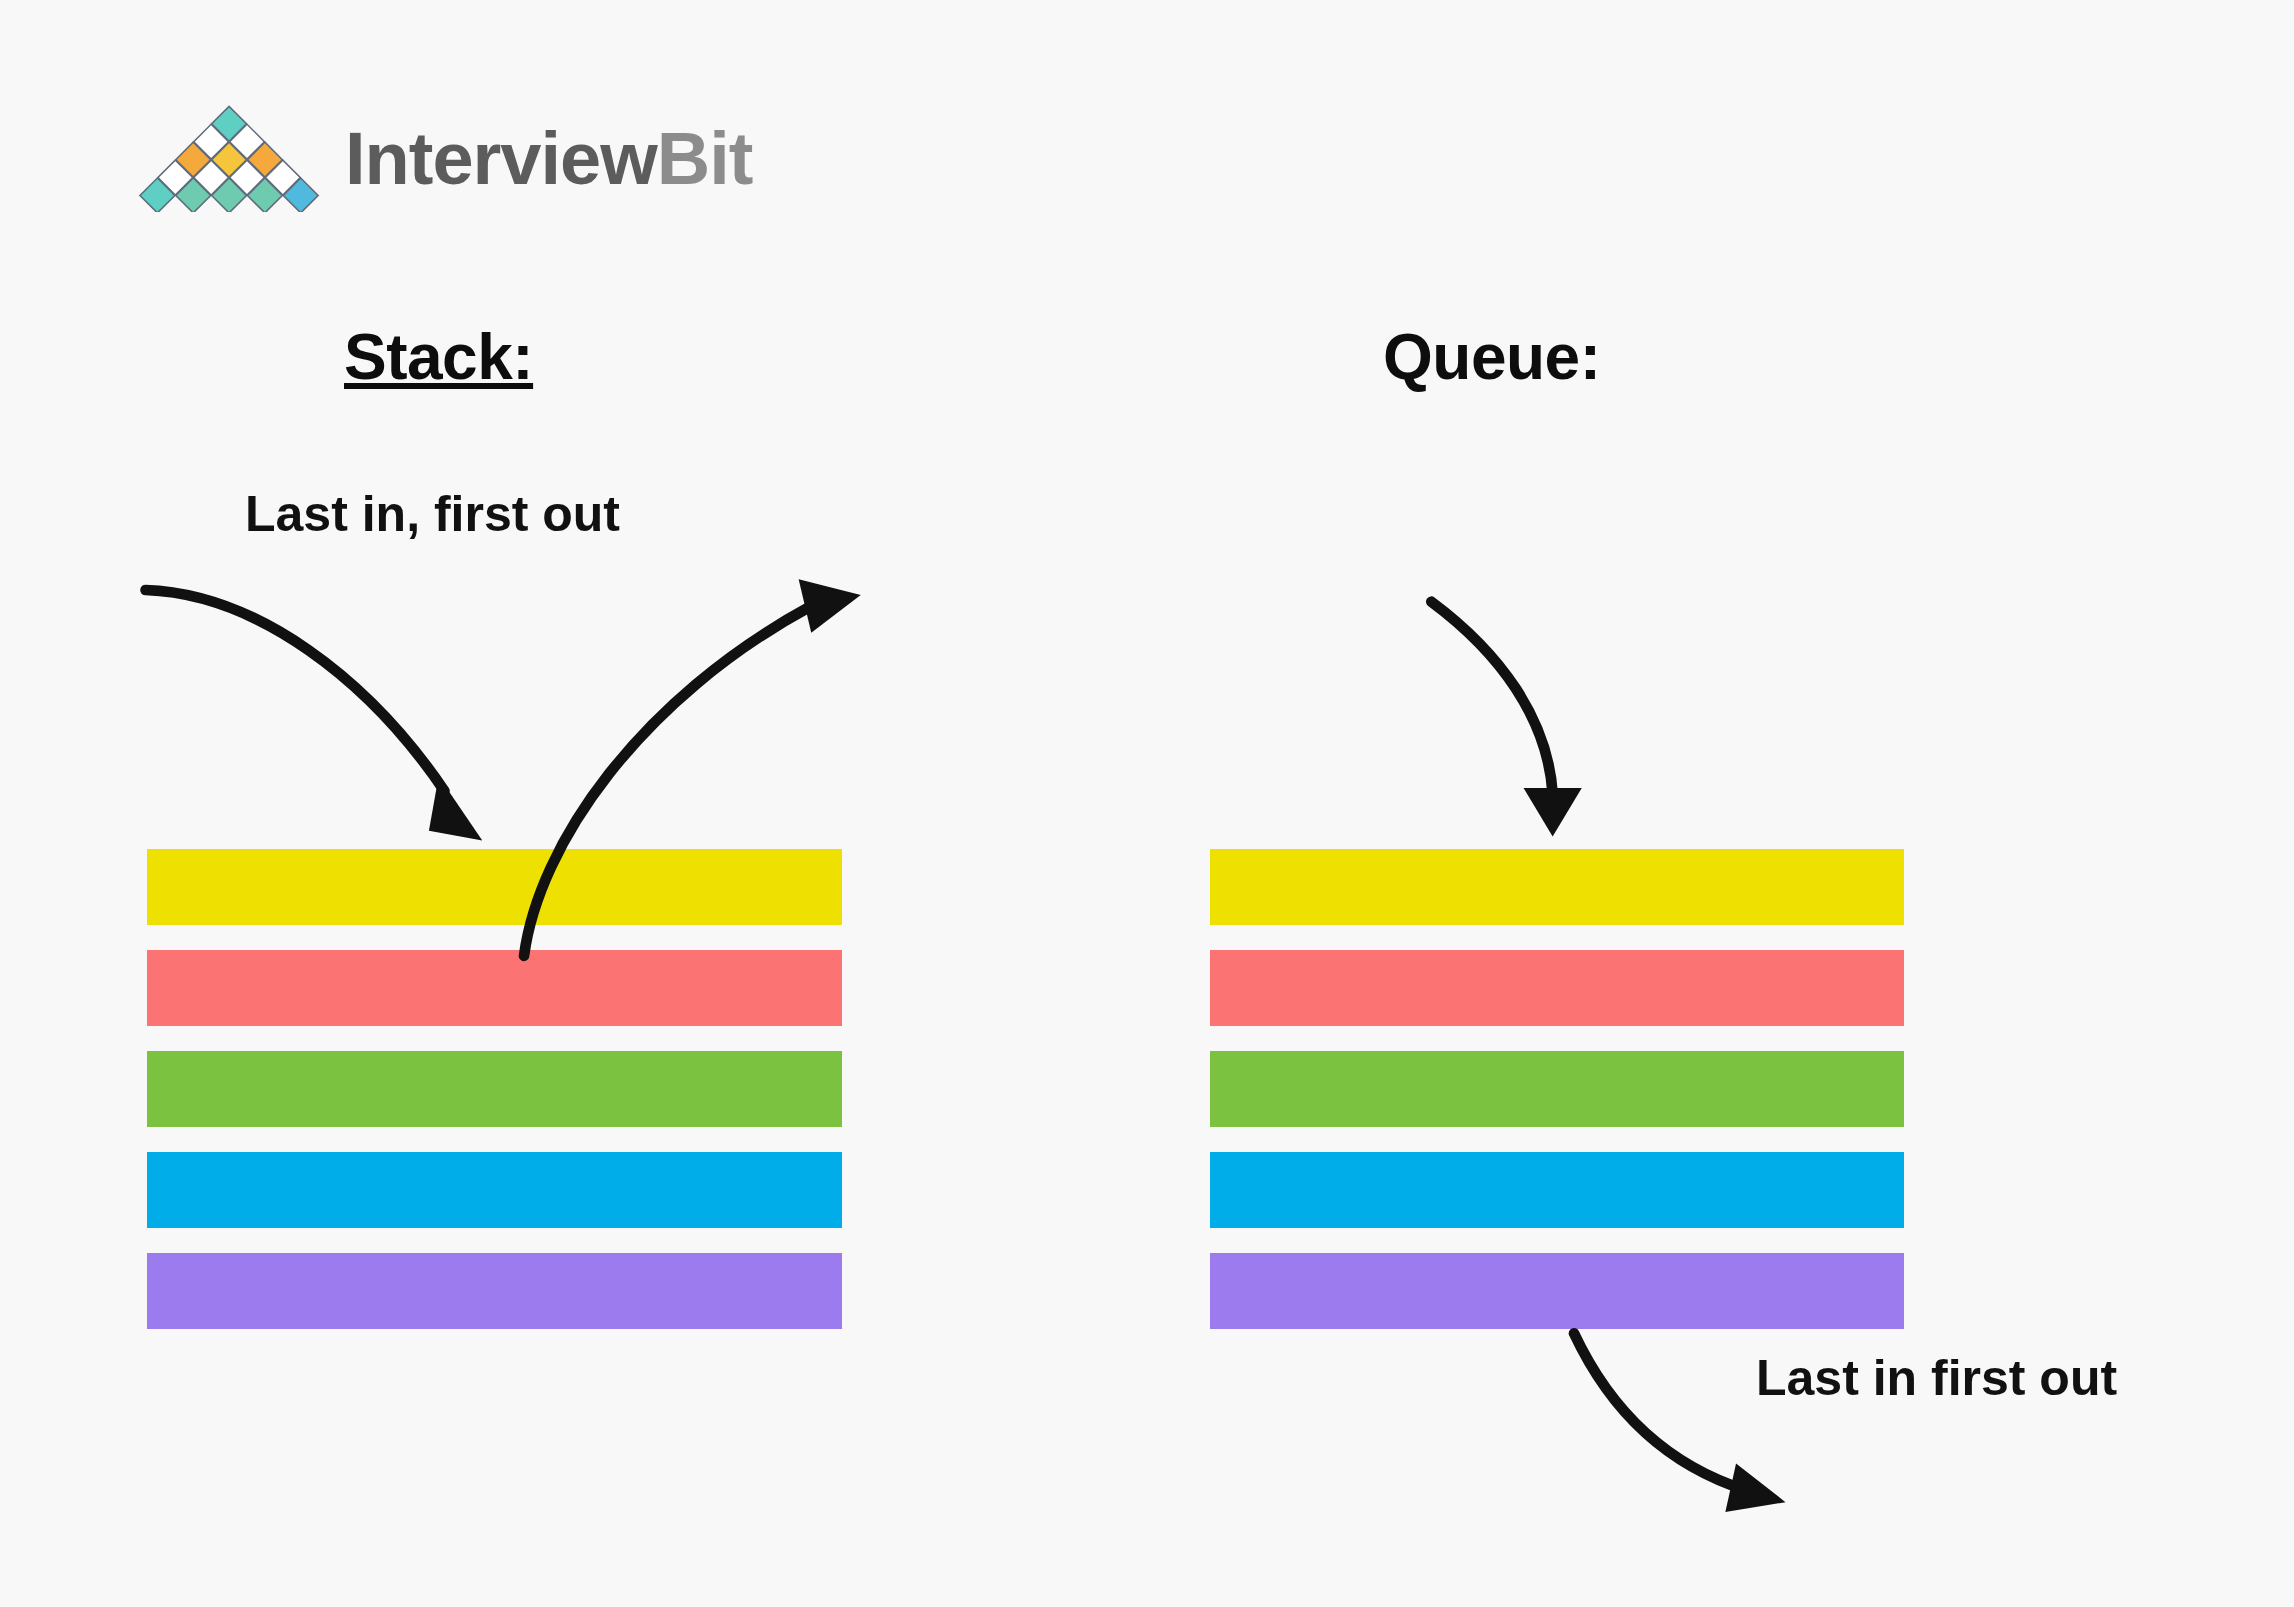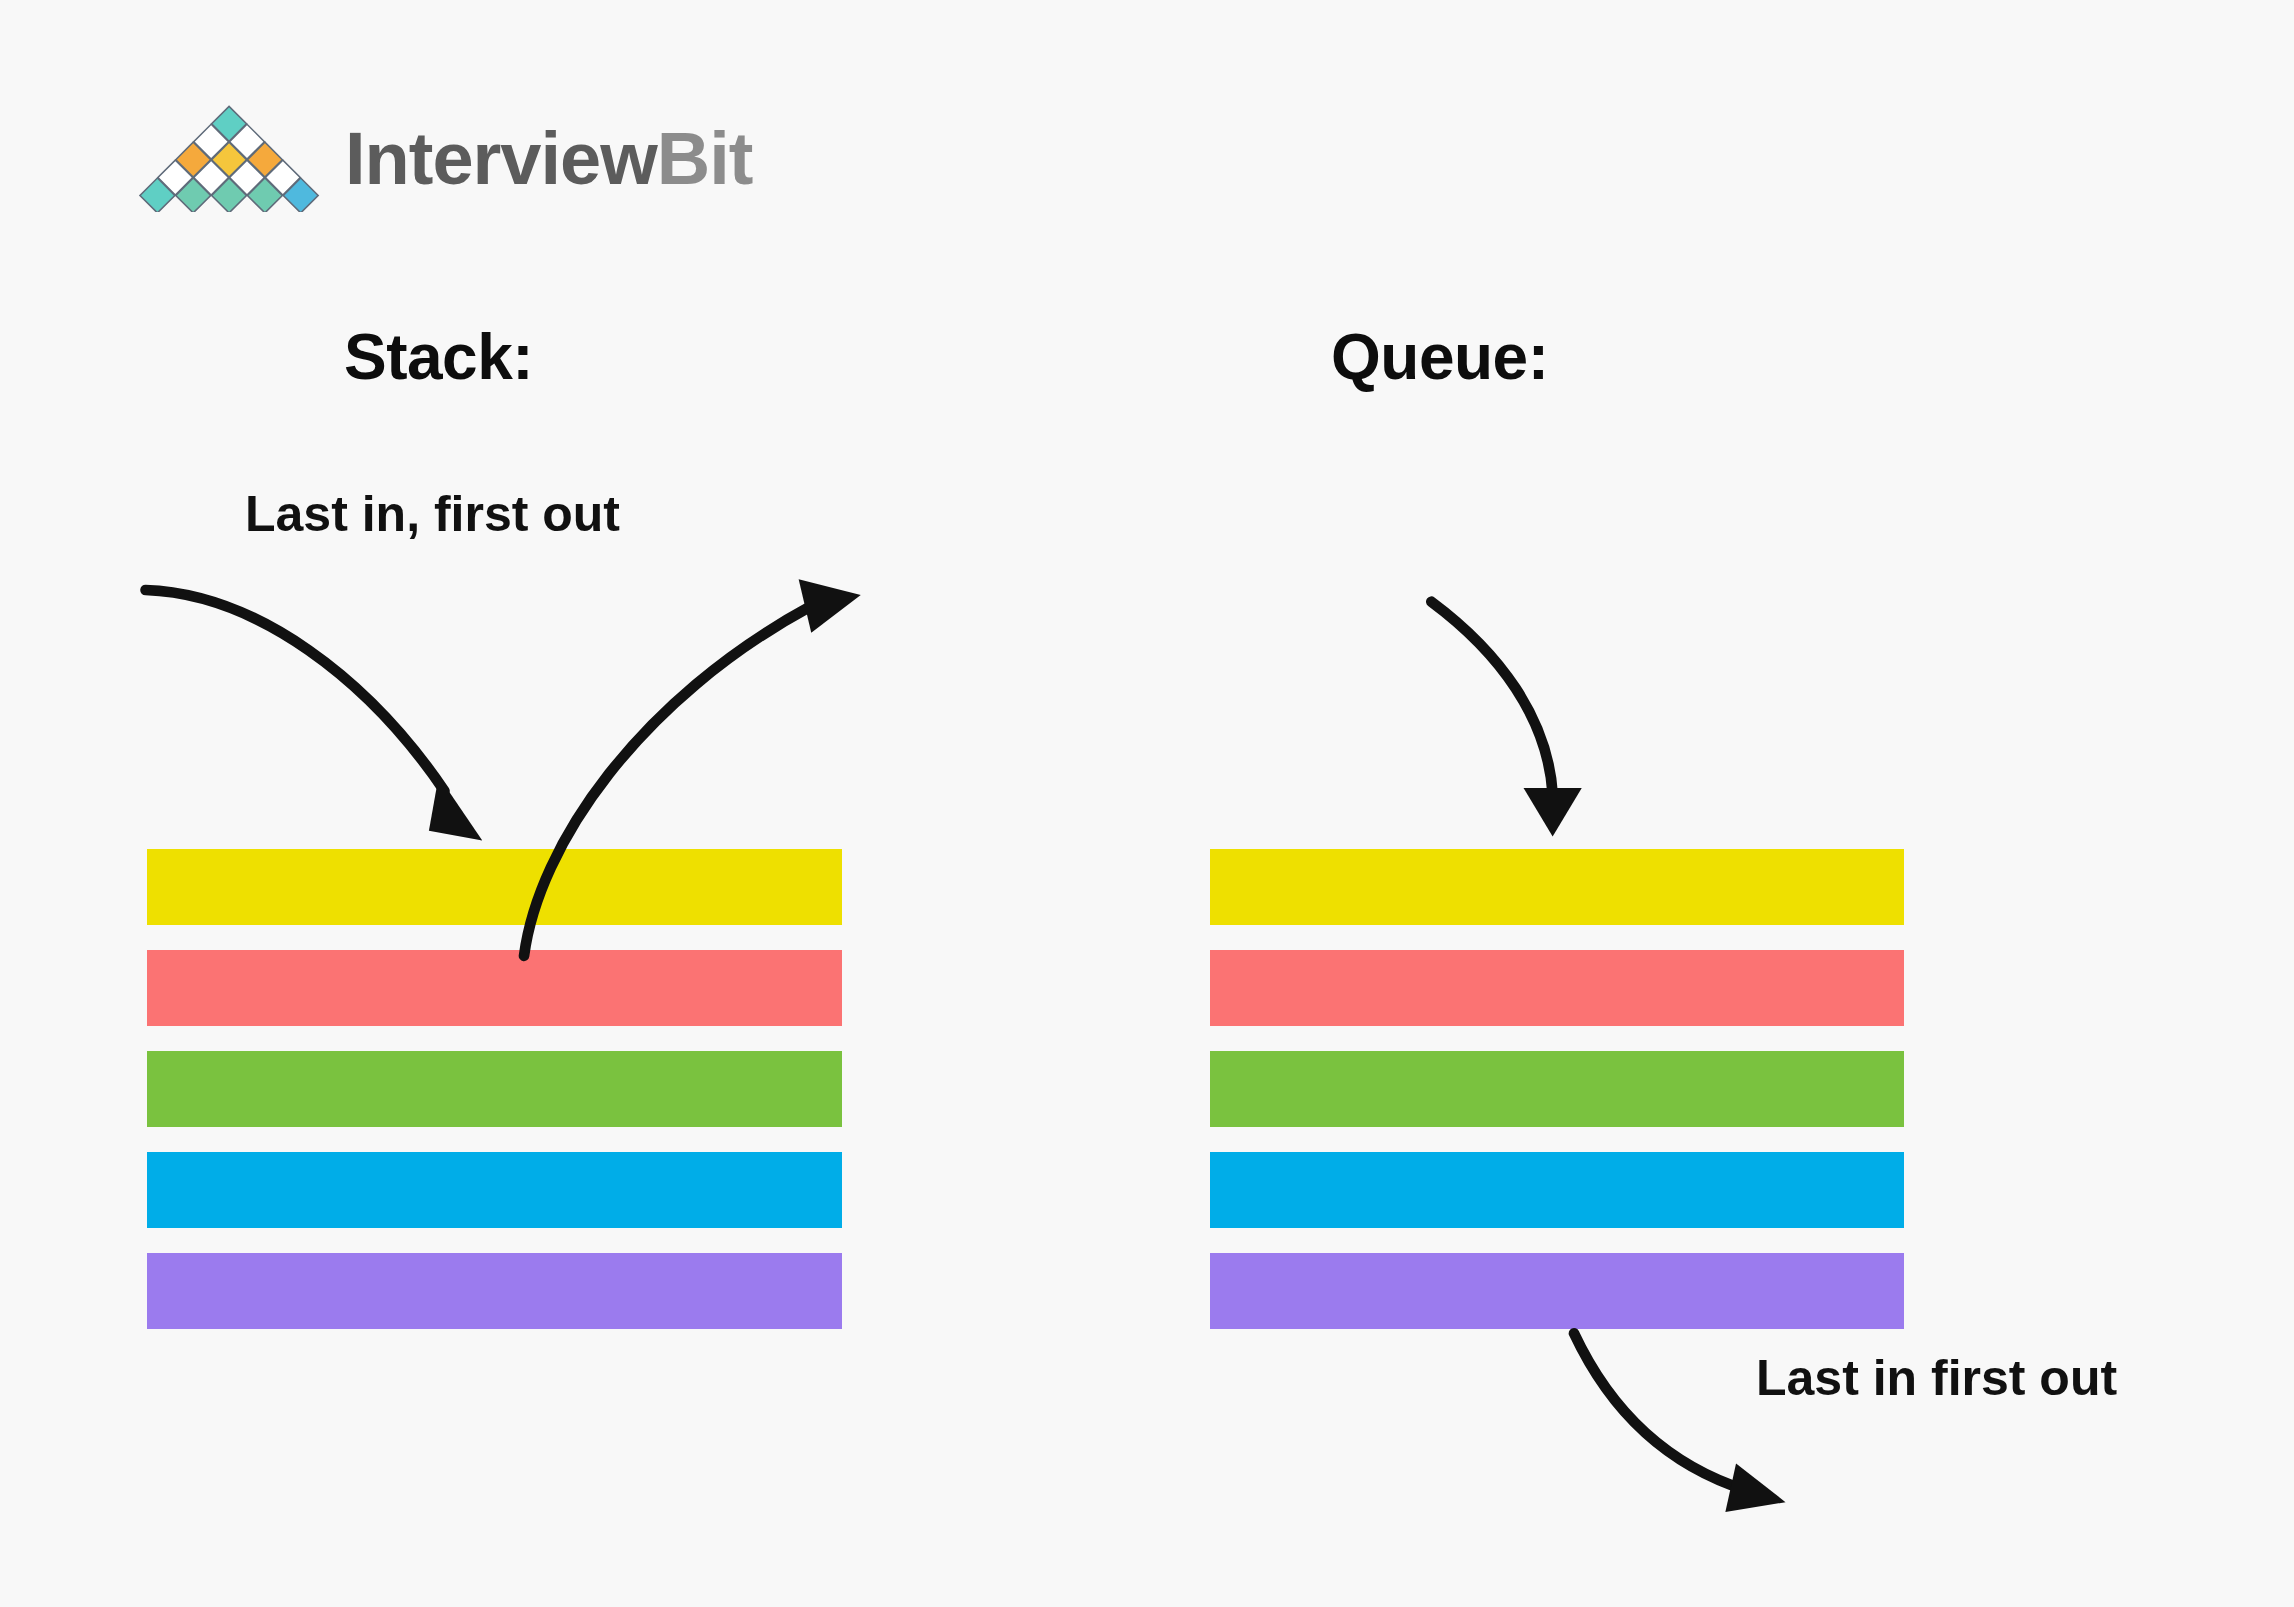--- a/index.html
+++ b/index.html
@@ -48,22 +48,22 @@
 
   
   .section-title {
     position: absolute;
     font-size: 64px;
     font-weight: 700;
     color: #0D0D0D;
     letter-spacing: -0.5px;
     white-space: nowrap;
   }
-  #stack-title { left: 344px; top: 320px; }
-  #queue-title { left: 1331px; top: 320px; }
+  #stack-title { left: 344px; top: 320px; text-decoration: underline; }
+  #queue-title { left: 1383px; top: 320px; }
 
   
   .caption {
     position: absolute;
     font-size: 50px;
     font-weight: 700;
     color: #111111;
     white-space: nowrap;
   }
   #stack-caption { left: 245px; top: 485px; }

